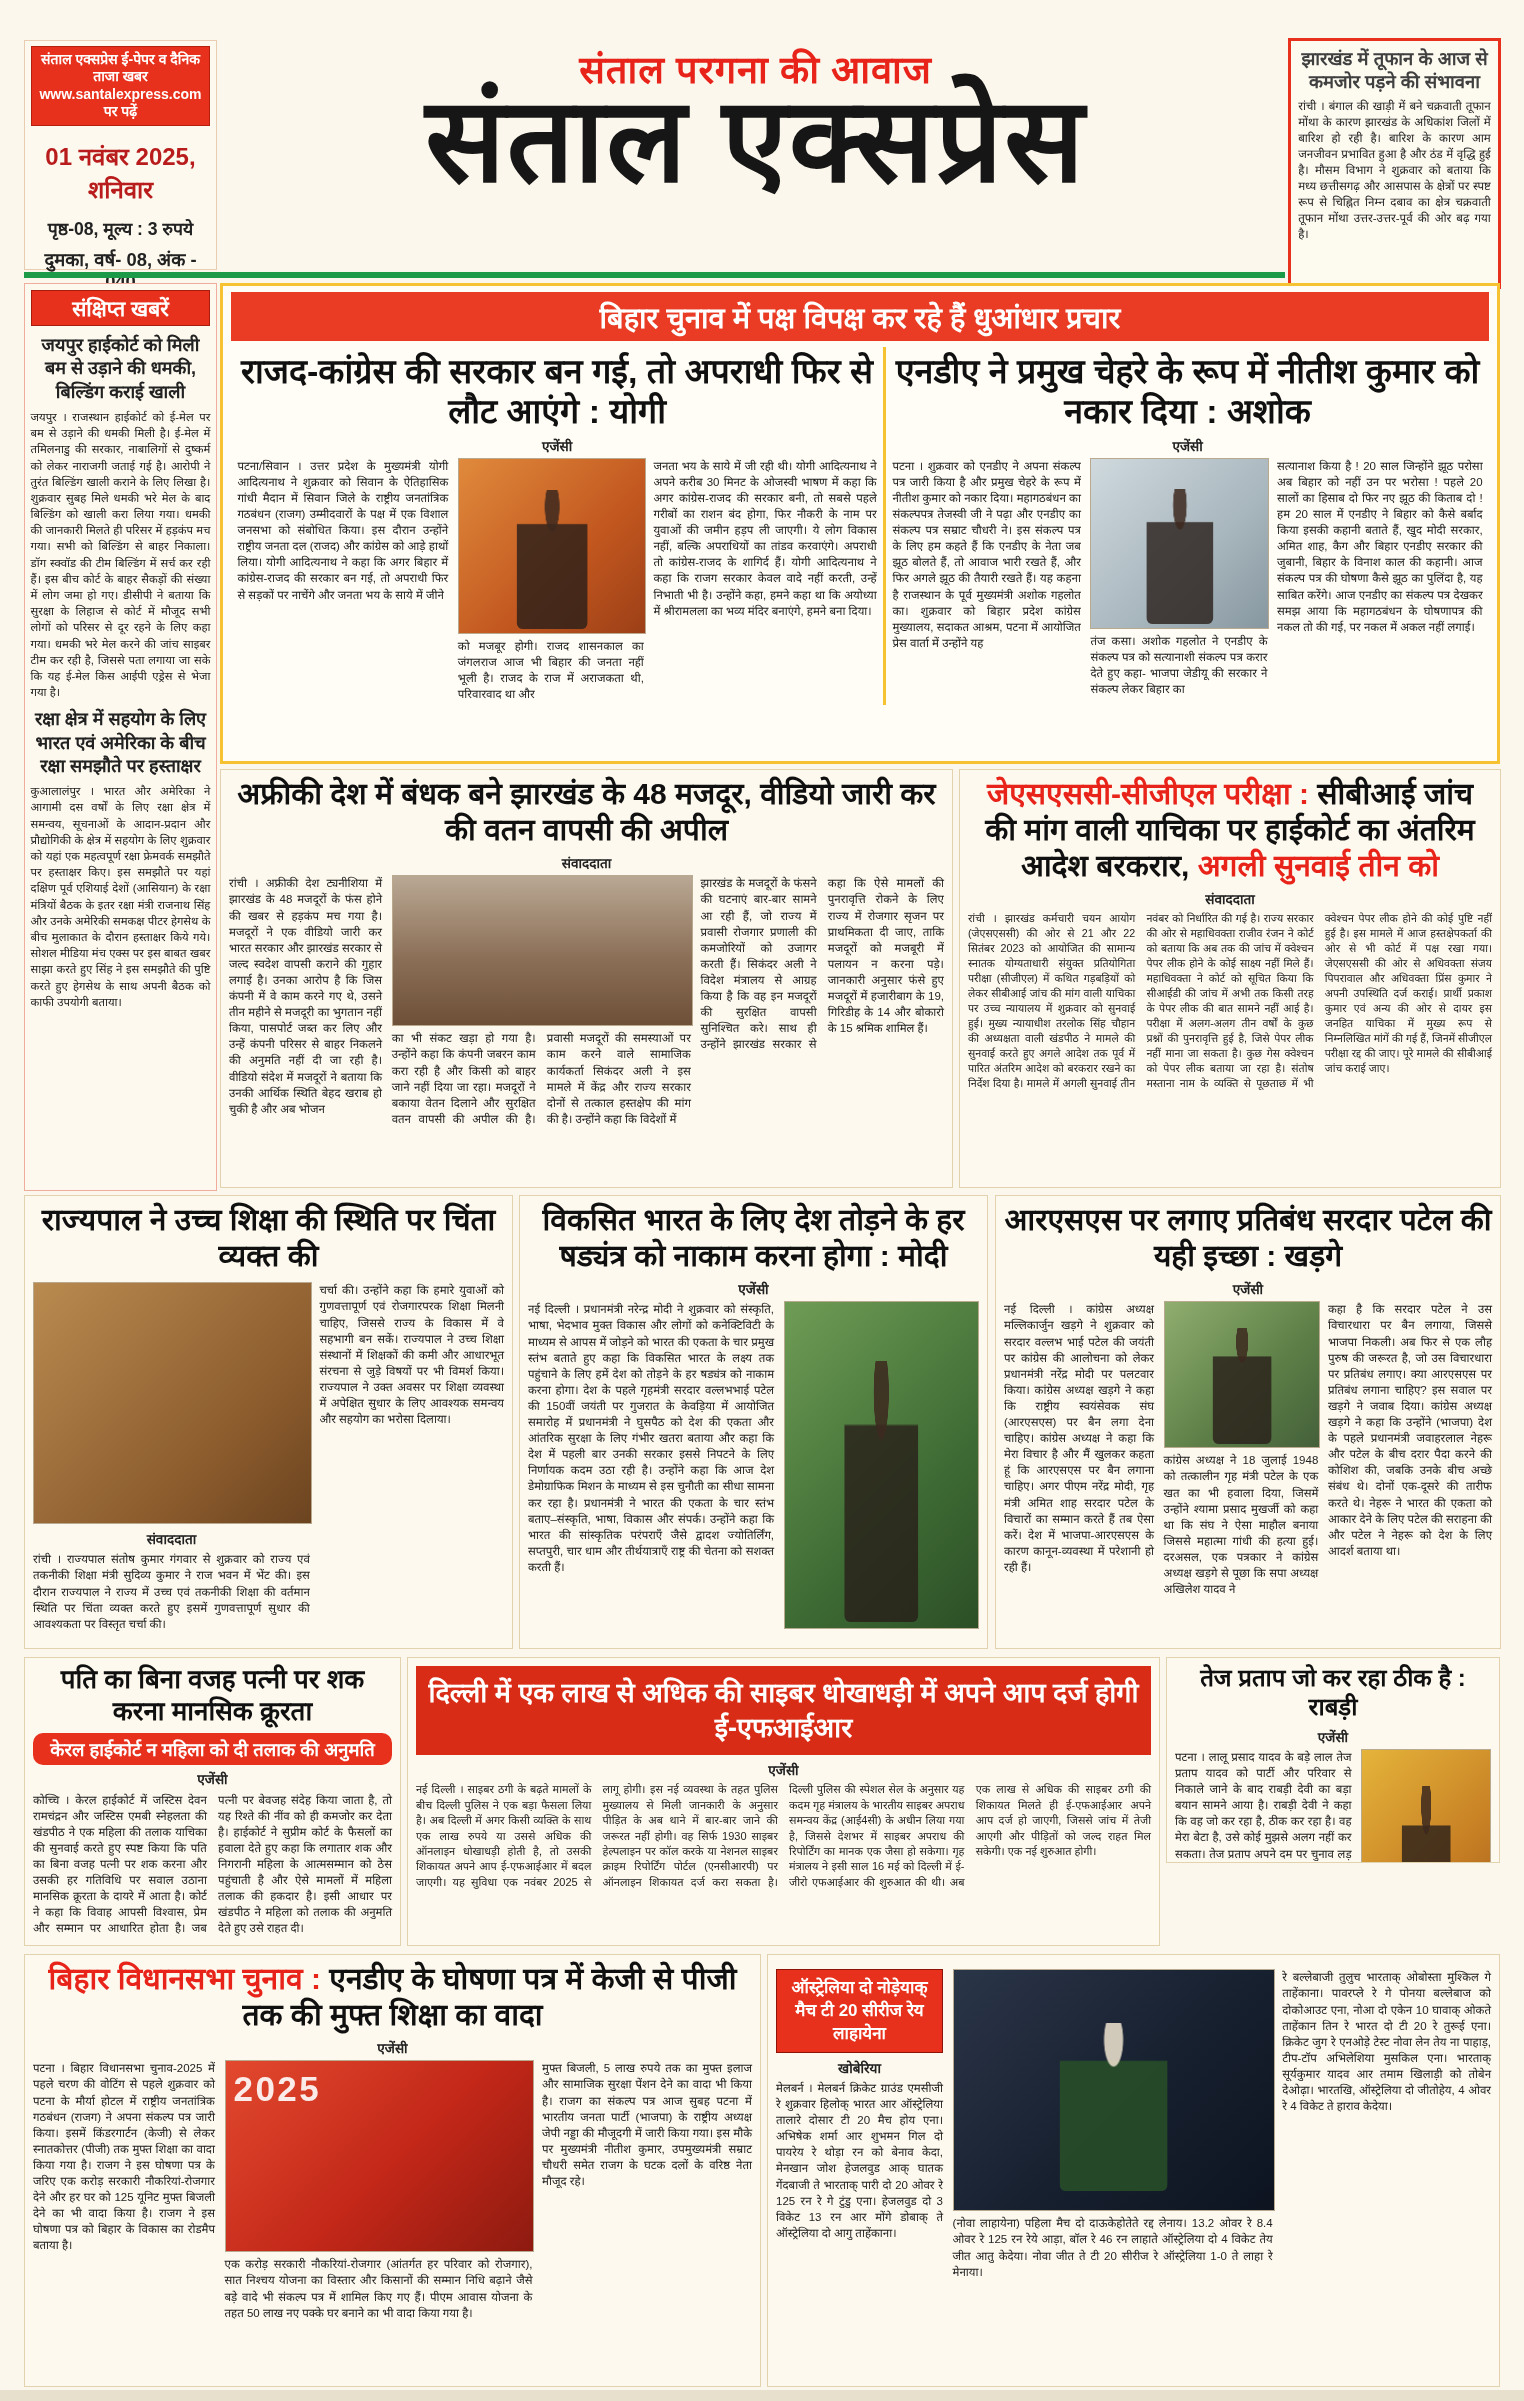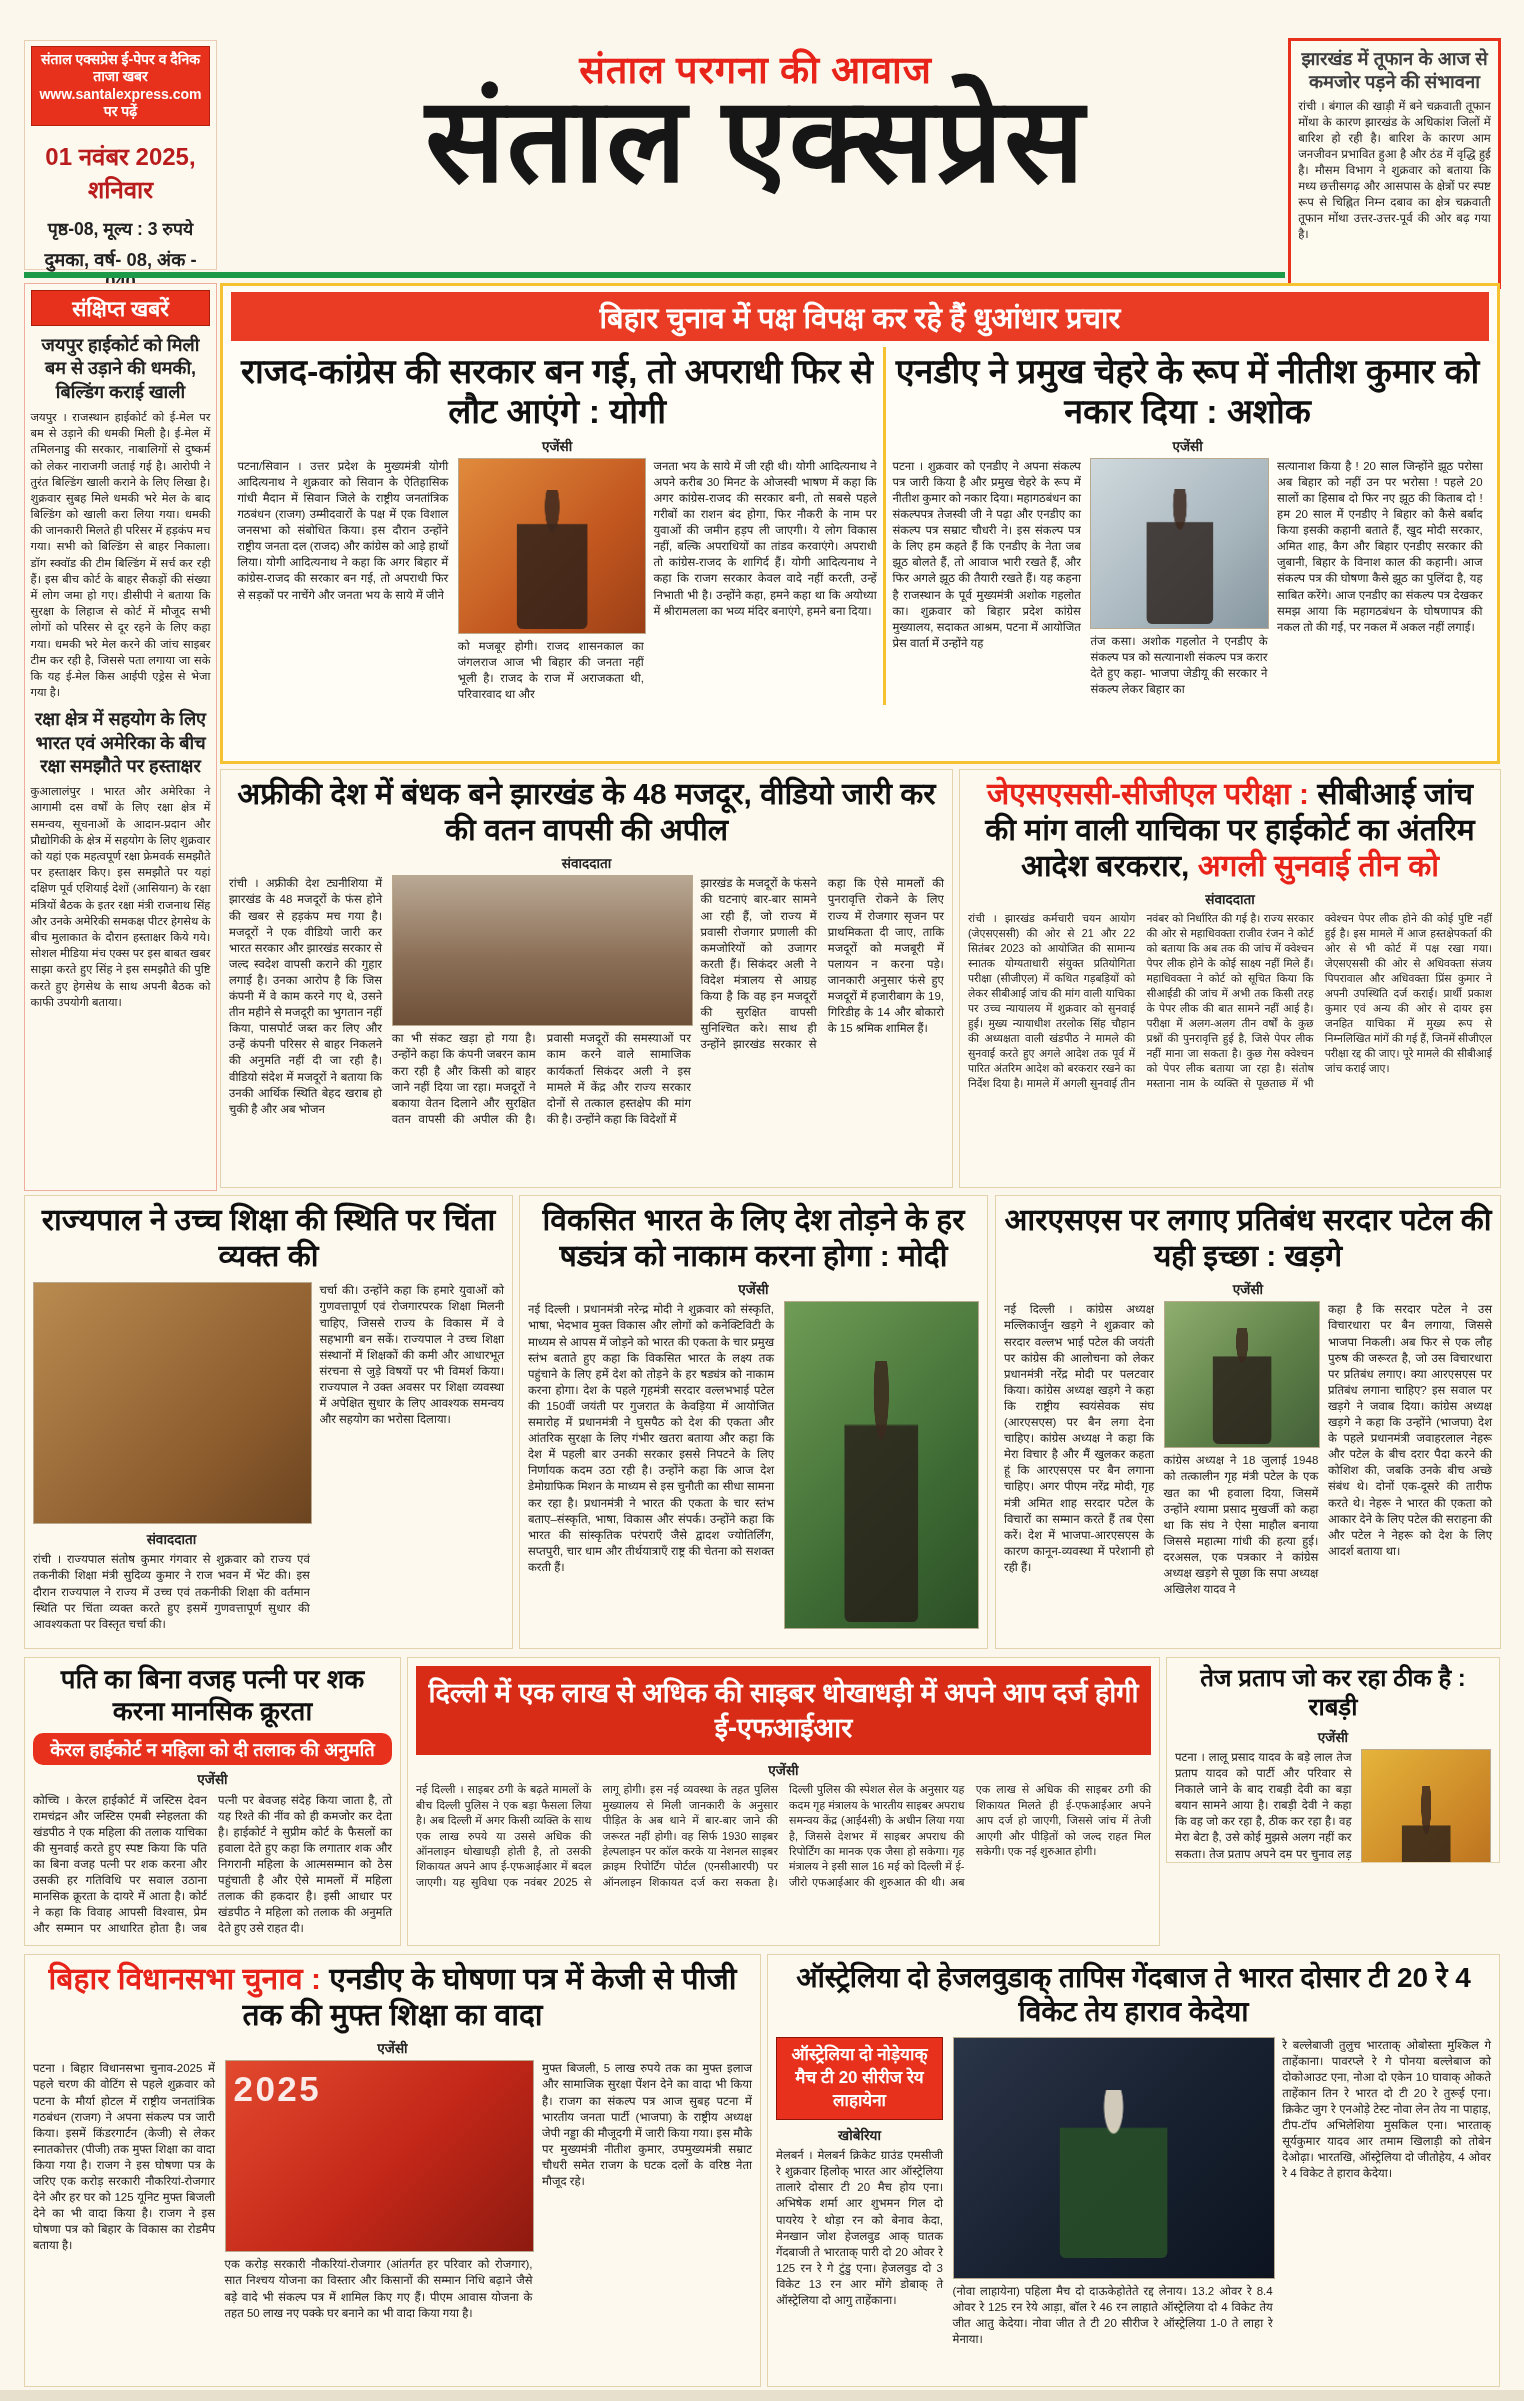--- a/index.html
+++ b/index.html
@@ -210,21 +210,20 @@
         <div class="photo ph-nda" style="width:100%;height:190px;">
           <span class="nda-phtext">2025</span>
         </div>
         <div class="coltxt just" style="margin-top:4px;">एक करोड़ सरकारी नौकरियां-रोजगार (आंतर्गत हर परिवार को रोजगार), सात निश्चय योजना का विस्तार और किसानों की सम्मान निधि बढ़ाने जैसे बड़े वादे भी संकल्प पत्र में शामिल किए गए हैं। पीएम आवास योजना के तहत 50 लाख नए पक्के घर बनाने का भी वादा किया गया है।</div>
       </div>
       <div class="coltxt just" style="width:30%;">मुफ्त बिजली, 5 लाख रुपये तक का मुफ्त इलाज और सामाजिक सुरक्षा पेंशन देने का वादा भी किया है। राजग का संकल्प पत्र आज सुबह पटना में भारतीय जनता पार्टी (भाजपा) के राष्ट्रीय अध्यक्ष जेपी नड्डा की मौजूदगी में जारी किया गया। इस मौके पर मुख्यमंत्री नीतीश कुमार, उपमुख्यमंत्री सम्राट चौधरी समेत राजग के घटक दलों के वरिष्ठ नेता मौजूद रहे।</div>
     </div>
   </div>
 
   <div class="abs story" style="left:767px;top:1954px;width:733px;height:433px;">
-    <div class="mid-h" style="font-size:28px;">ऑस्ट्रेलिया दो हेजलवुडाक् तापिस गेंदबाज ते भारत दोसार टी 20 रे 4 विकेट तेय हाराव केदेया</div>
     <div class="colrow" style="margin-top:8px;">
       <div style="width:24%;">
         <div class="redbox-sm">ऑस्ट्रेलिया दो नोड़ेयाक् मैच टी 20 सीरीज रेय लाहायेना</div>
         <div class="byline">खोबेरिया</div>
         <div class="coltxt just">मेलबर्न । मेलबर्न क्रिकेट ग्राउंड एमसीजी रे शुक्रवार हिलोक् भारत आर ऑस्ट्रेलिया तालारे दोसार टी 20 मैच होय एना। अभिषेक शर्मा आर शुभमन गिल दो पायरेय रे थोड़ा रन को बेनाव केदा, मेनखान जोश हेजलवुड आक् घातक गेंदबाजी ते भारताक् पारी दो 20 ओवर रे 125 रन रे गे टुंडु एना। हेजलवुड दो 3 विकेट 13 रन आर मोंगे डोबाक् ते ऑस्ट्रेलिया दो आगु ताहेंकाना।</div>
       </div>
       <div style="width:46%;">
         <div class="photo ph-cricket" style="width:100%;height:240px;"></div>
         <div class="coltxt just" style="margin-top:4px;">(नोवा लाहायेना) पहिला मैच दो दाऊकेहोतेते रद्द लेनाय। 13.2 ओवर रे 8.4 ओवर रे 125 रन रेये आड़ा, बॉल रे 46 रन लाहाते ऑस्ट्रेलिया दो 4 विकेट तेय जीत आतु केदेया। नोवा जीत ते टी 20 सीरीज रे ऑस्ट्रेलिया 1-0 ते लाहा रे मेनाया।</div>
       </div>

